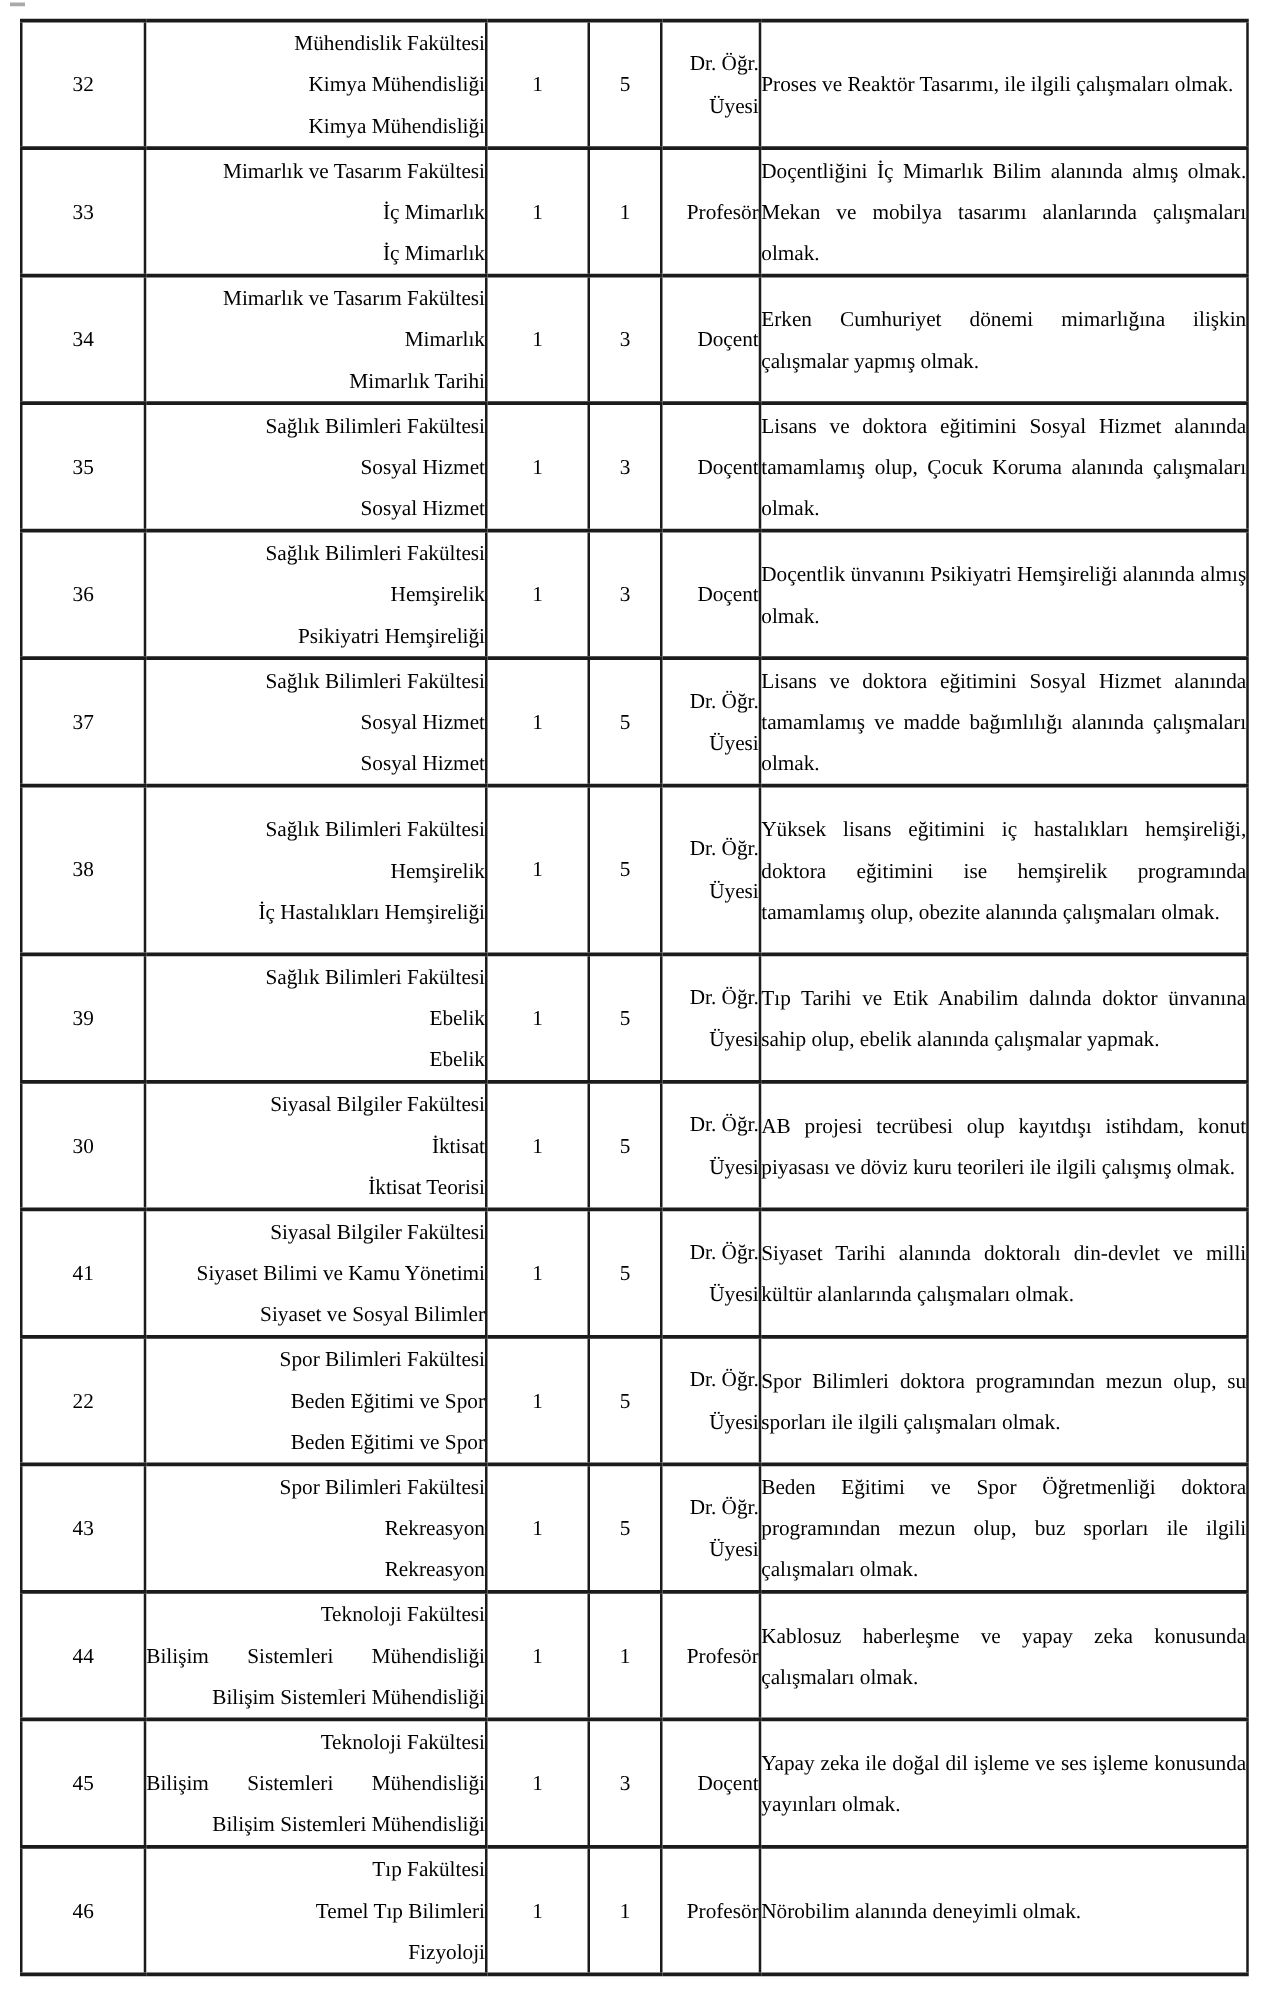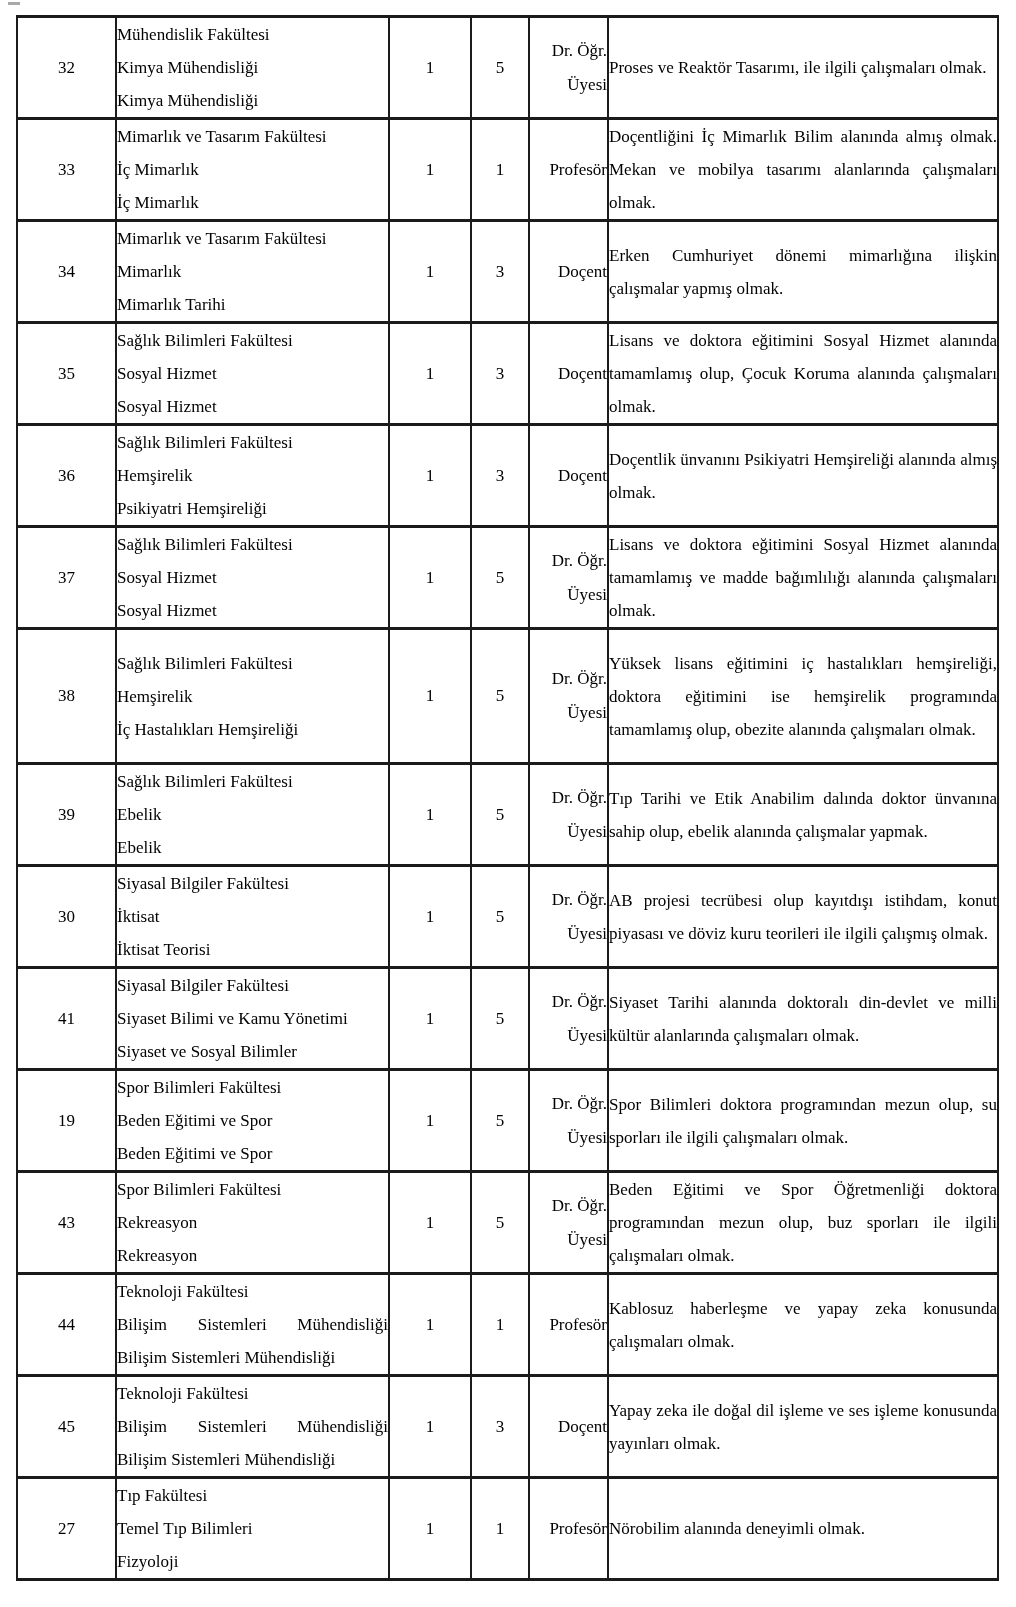--- a/index.html
+++ b/index.html
@@ -53,20 +53,21 @@
     padding: 0 2px;
     line-height: 34px;
   }
   td.c-unit {
     padding: 0 7px;
     text-align: left;
   }
   td.c-unit .line {
     line-height: 33px;
     white-space: nowrap;
+    text-align: right;
   }
   td.c-unit .line.spread {
     text-align: justify;
     text-align-last: justify;
     white-space: normal;
   }
   td.c-req {
     padding: 0 7px;
     text-align: justify;
     line-height: 33px;
@@ -201,21 +202,21 @@
             <div class="line">Siyasal Bilgiler Fakültesi</div>
             <div class="line">Siyaset Bilimi ve Kamu Yönetimi</div>
             <div class="line">Siyaset ve Sosyal Bilimler</div>
           </td>
           <td class="c-quota">1</td>
           <td class="c-grade">5</td>
           <td class="c-title">Dr. Öğr. Üyesi</td>
           <td class="c-req">Siyaset Tarihi alanında doktoralı din-devlet ve milli kültür alanlarında çalışmaları olmak.</td>
         </tr>
         <tr>
-          <td class="c-no">19</td>
+          <td class="c-no">22</td>
           <td class="c-unit">
             <div class="line">Spor Bilimleri Fakültesi</div>
             <div class="line">Beden Eğitimi ve Spor</div>
             <div class="line">Beden Eğitimi ve Spor</div>
           </td>
           <td class="c-quota">1</td>
           <td class="c-grade">5</td>
           <td class="c-title">Dr. Öğr. Üyesi</td>
           <td class="c-req">Spor Bilimleri doktora programından mezun olup, su sporları ile ilgili çalışmaları olmak.</td>
         </tr>
@@ -249,21 +250,21 @@
             <div class="line">Teknoloji Fakültesi</div>
             <div class="line spread">Bilişim Sistemleri Mühendisliği</div>
             <div class="line">Bilişim Sistemleri Mühendisliği</div>
           </td>
           <td class="c-quota">1</td>
           <td class="c-grade">3</td>
           <td class="c-title">Doçent</td>
           <td class="c-req">Yapay zeka ile doğal dil işleme ve ses işleme konusunda yayınları olmak.</td>
         </tr>
         <tr>
-          <td class="c-no">27</td>
+          <td class="c-no">46</td>
           <td class="c-unit">
             <div class="line">Tıp Fakültesi</div>
             <div class="line">Temel Tıp Bilimleri</div>
             <div class="line">Fizyoloji</div>
           </td>
           <td class="c-quota">1</td>
           <td class="c-grade">1</td>
           <td class="c-title">Profesör</td>
           <td class="c-req">Nörobilim alanında deneyimli olmak.</td>
         </tr>

